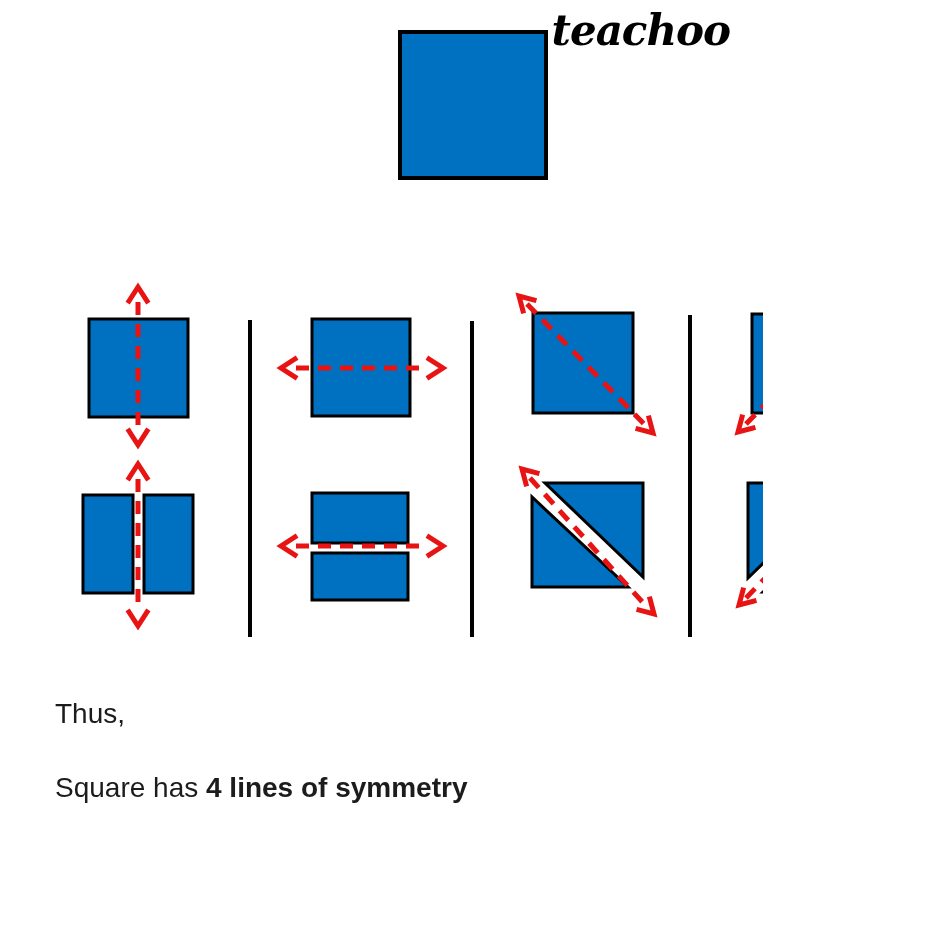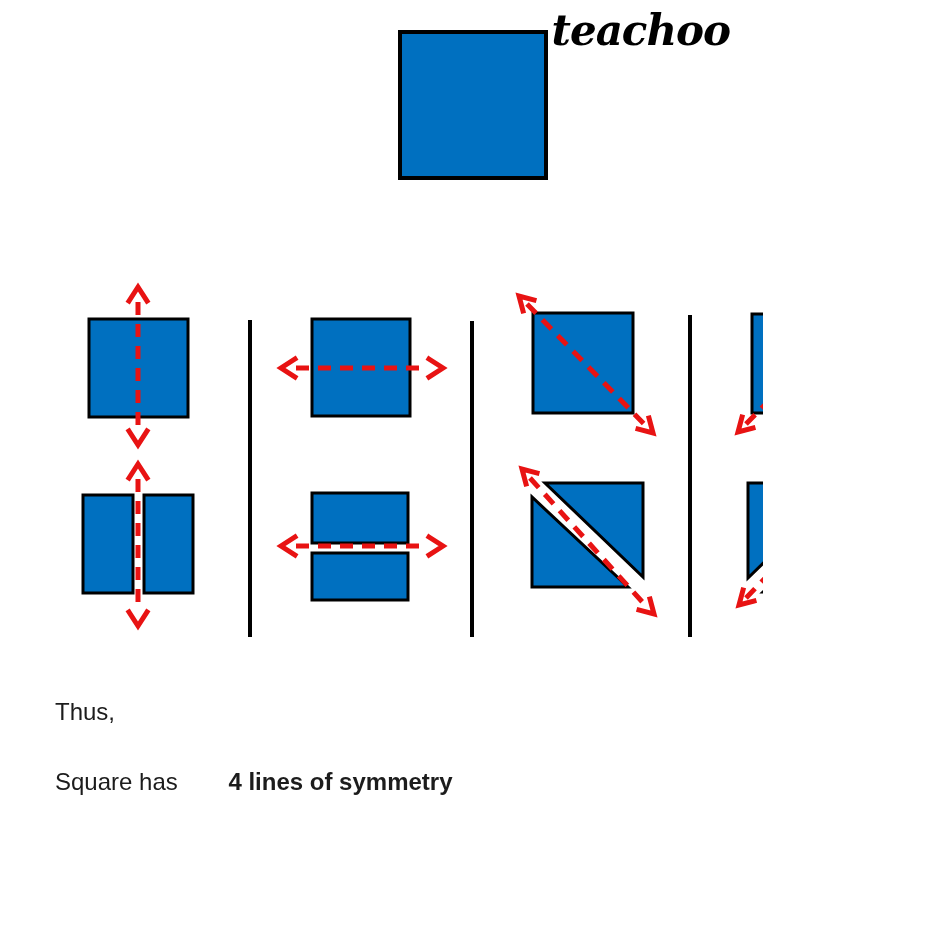--- a/index.html
+++ b/index.html
@@ -68,25 +68,25 @@
     left: 931px;
     top: 172px;
     width: 14px;
     height: 773px;
     background: var(--ink, #000000);
   }
   .conclusion {
     position: absolute;
     left: 55px;
     top: 698px;
-    font-size: 24px;
+    font-size: 28px;
     color: var(--text-ink, #1C1C1C);
   }
   .conclusion .line1 { margin-bottom: 42px; }
-  .conclusion .bold-part { font-weight: bold; margin-left: 44px; }
+  .conclusion .bold-part { font-weight: bold; }
 </style>
 </head>
 <body>
 
 <div class="page">
 
   <svg class="diagram-svg" width="945" height="680" viewBox="0 0 945 680">
 
     <rect class="sq sq-big" x="400" y="32" width="146" height="146"></rect>
 

